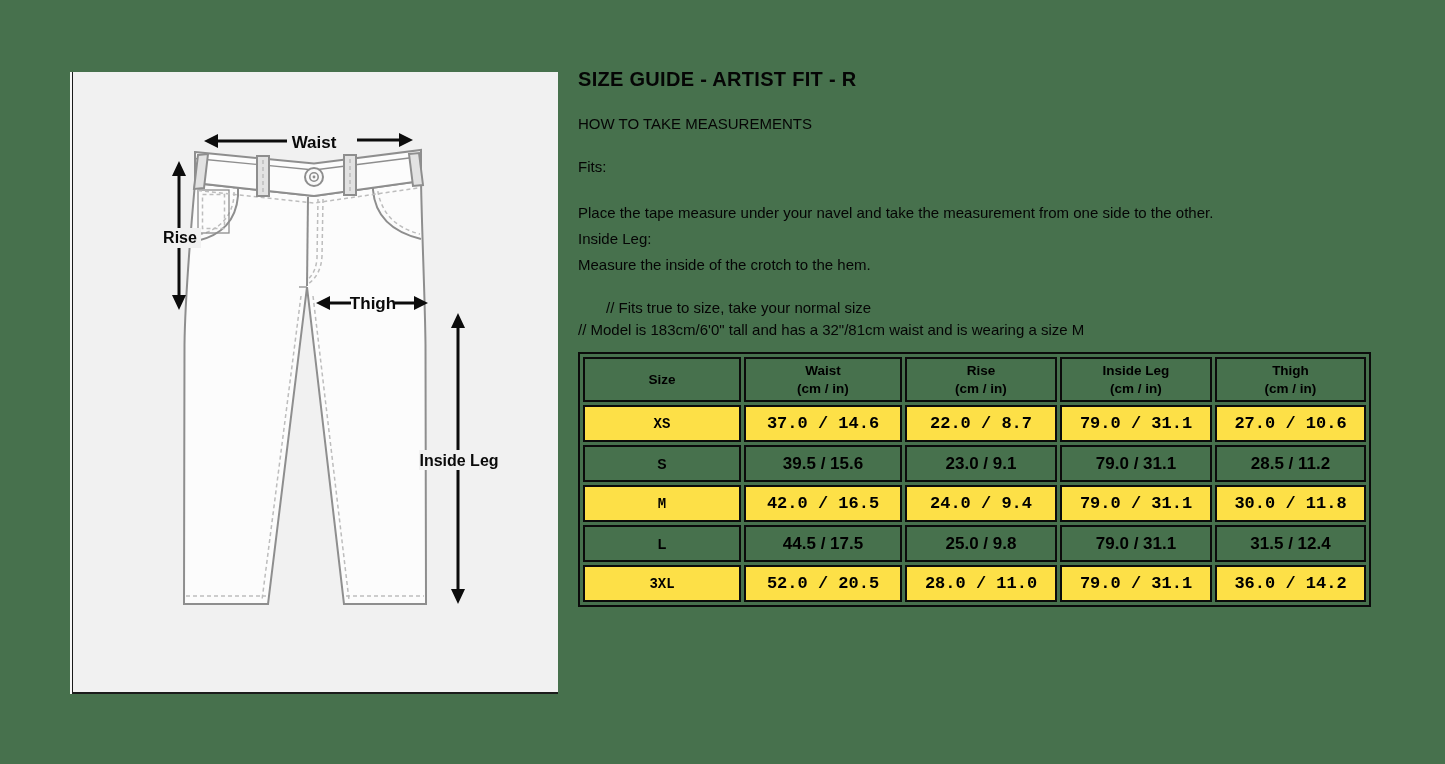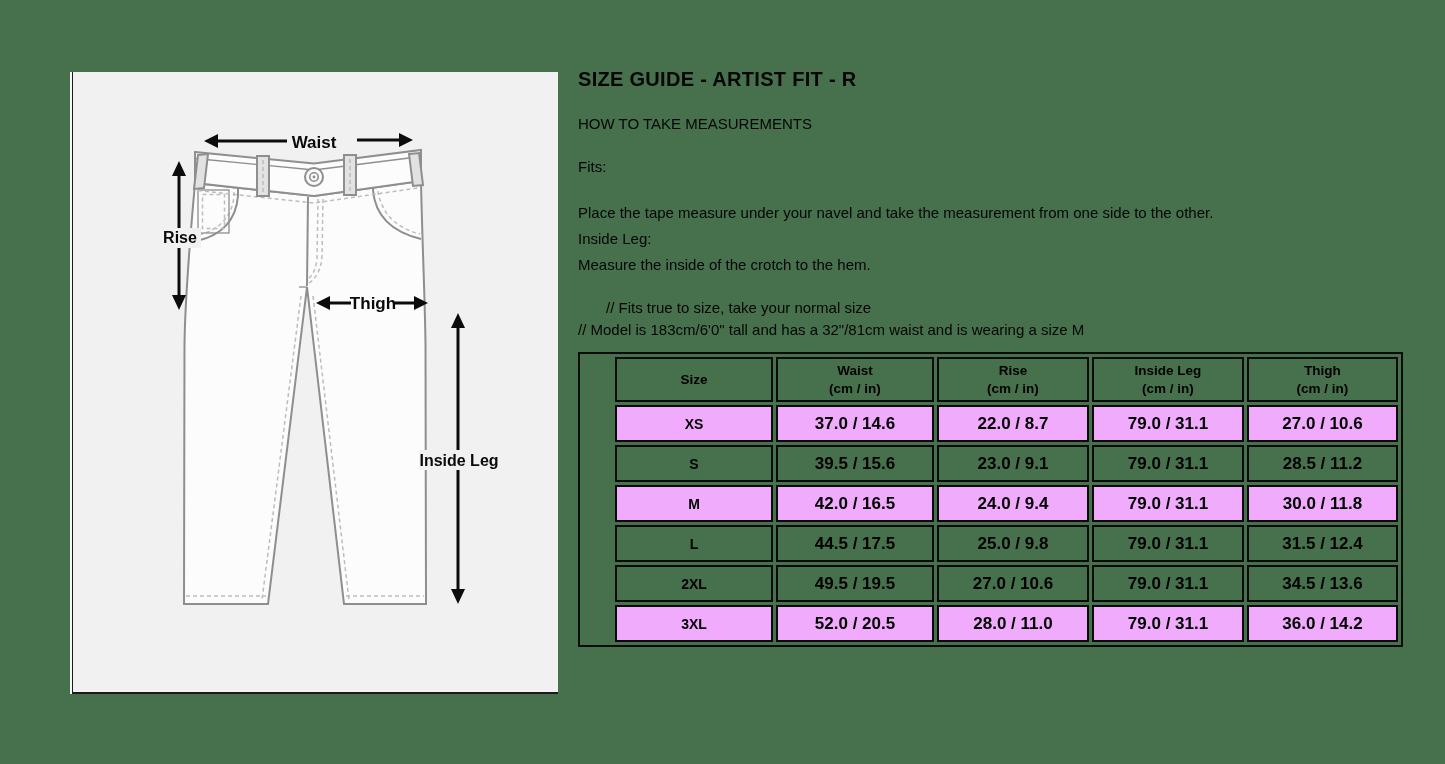--- a/index.html
+++ b/index.html
@@ -37,32 +37,31 @@
   .t-il-text{top:256px;}
   .t-fit{top:299px;margin-left:28px;}
   .t-model{top:321px;}
 
   
   table.size-table{
     position:absolute;left:578px;top:352px;width:793px;
     border-collapse:separate;border-spacing:3px;
     border:2px solid #0B0B0B;
     table-layout:fixed;
-    padding-left:32px;
   }
   .size-table th,.size-table td{
     box-sizing:border-box;
     border:2px solid #0B0B0B;
     text-align:center;vertical-align:middle;
     padding:0;font-weight:700;color:#000;
   }
   .size-table thead th{height:45px;font-size:13.5px;line-height:1.3;background:transparent;}
   .size-table tbody td{height:37px;font-size:17px;background:transparent;}
   .size-table tbody td.size-cell{font-size:14px;}
-  .size-table tbody tr.solid td{background:#f0abfc;}
+  .size-table tbody tr.solid td{background:#fde047;font-family:Liberation Mono, monospace;}
   .col-label,.col-unit{display:block;}
   .col-unit:empty{display:none;}
 </style>
 </head>
 <body>
 
 <div class="panel">
   <svg viewBox="72 72 485 620" preserveAspectRatio="none">
 
     <path class="cloth" d="M194,183 C188,250 184,300 183.5,345 L183,604 L267,604 L306,287 L343,604 L425,604 L424.5,345 C424,300 421,235 420,181 L313,196 Z"></path>
@@ -192,27 +191,20 @@
       <td>79.0 / 31.1</td>
       <td>30.0 / 11.8</td>
     </tr>
     <tr>
       <td class="size-cell">L</td>
       <td>44.5 / 17.5</td>
       <td>25.0 / 9.8</td>
       <td>79.0 / 31.1</td>
       <td>31.5 / 12.4</td>
     </tr>
-    <tr>
-      <td class="size-cell">2XL</td>
-      <td>49.5 / 19.5</td>
-      <td>27.0 / 10.6</td>
-      <td>79.0 / 31.1</td>
-      <td>34.5 / 13.6</td>
-    </tr>
     <tr class="solid">
       <td class="size-cell">3XL</td>
       <td>52.0 / 20.5</td>
       <td>28.0 / 11.0</td>
       <td>79.0 / 31.1</td>
       <td>36.0 / 14.2</td>
     </tr>
   </tbody>
 </table>
 

